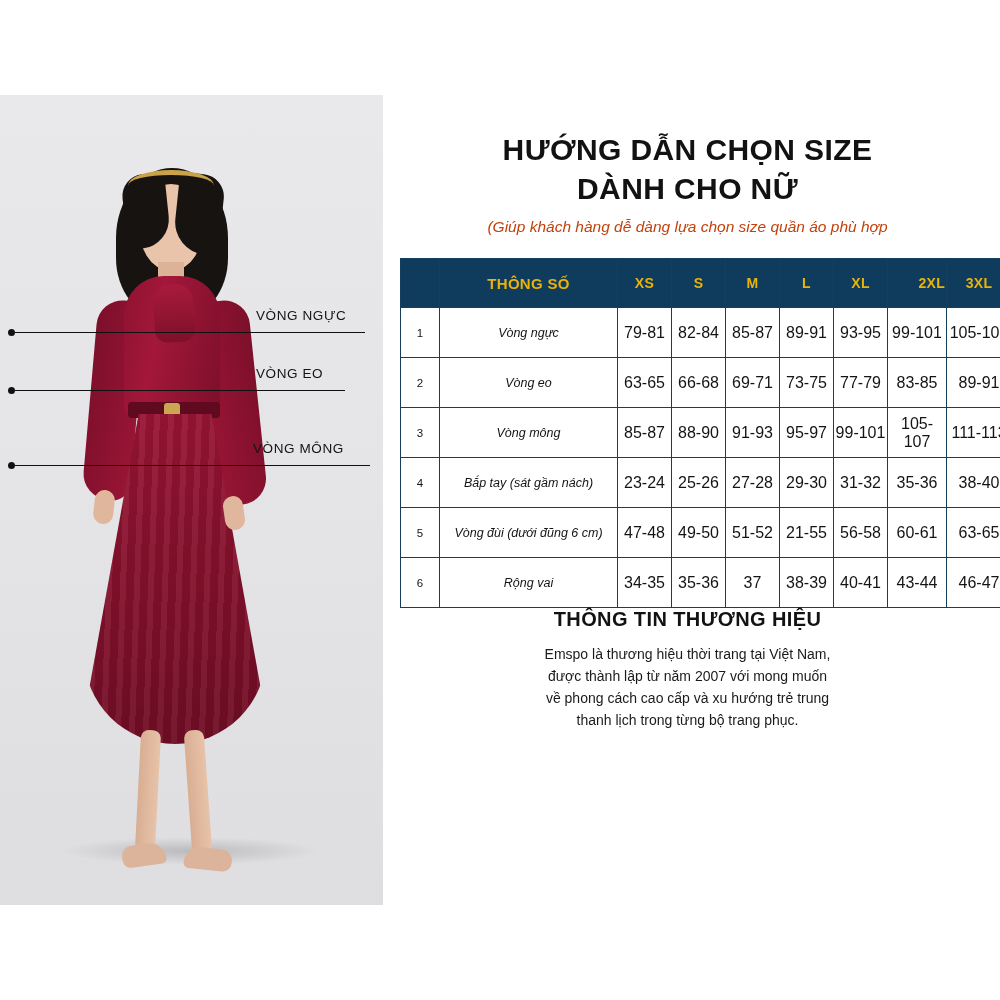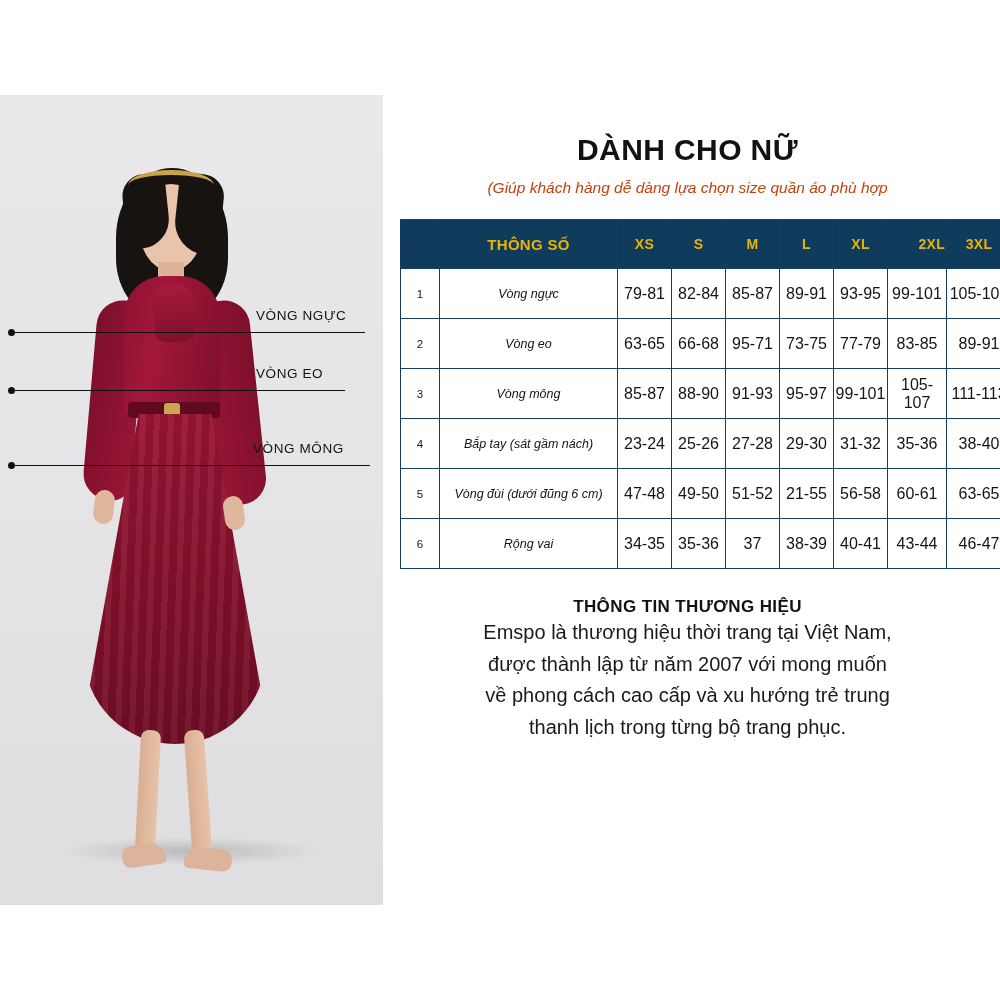--- a/index.html
+++ b/index.html
@@ -299,30 +299,30 @@
     color: #141414;
   }
   table.size-table tbody td.c-idx { font-size: 11.5px; }
   table.size-table tbody td.c-param {
     font-style: italic;
     font-size: 12.5px;
   }
 
   
   .brand-title {
-    margin-top: 28px;
     text-align: center;
     font-weight: bold;
-    font-size: 17px;
+    font-size: 20px;
     letter-spacing: 0.4px;
     color: #121212;
   }
   .brand-body {
+    margin-top: 12px;
     text-align: center;
-    font-size: 20px;
+    font-size: 14px;
     line-height: 1.58;
     color: #1a1a1a;
   }
 </style>
 </head>
 <body>
 
 <div class="page">
 
   <div class="photo-panel">
@@ -366,20 +366,21 @@
     <div class="callout callout-hip">
       <span class="dot"></span>
       <span class="line"></span>
       <span class="c-label">VÒNG MÔNG</span>
     </div>
   </div>
 
   <div class="content">
 
     <div class="title-block">
+      <div class="title-1">HƯỚNG DẪN CHỌN SIZE</div>
       <div class="title-2">DÀNH CHO NỮ</div>
       <div class="subtitle">(Giúp khách hàng dễ dàng lựa chọn size quần áo phù hợp</div>
     </div>
 
     <table class="size-table">
       <thead>
         <tr>
           <th class="th-idx"></th>
           <th class="th-param">THÔNG SỐ</th>
           <th class="th-size">XS</th>
@@ -401,21 +402,21 @@
           <td>89-91</td>
           <td>93-95</td>
           <td>99-101</td>
           <td>105-107</td>
         </tr>
         <tr>
           <td class="c-idx">2</td>
           <td class="c-param">Vòng eo</td>
           <td>63-65</td>
           <td>66-68</td>
-          <td>95-71</td>
+          <td>69-71</td>
           <td>73-75</td>
           <td>77-79</td>
           <td>83-85</td>
           <td>89-91</td>
         </tr>
         <tr>
           <td class="c-idx">3</td>
           <td class="c-param">Vòng mông</td>
           <td>85-87</td>
           <td>88-90</td>

